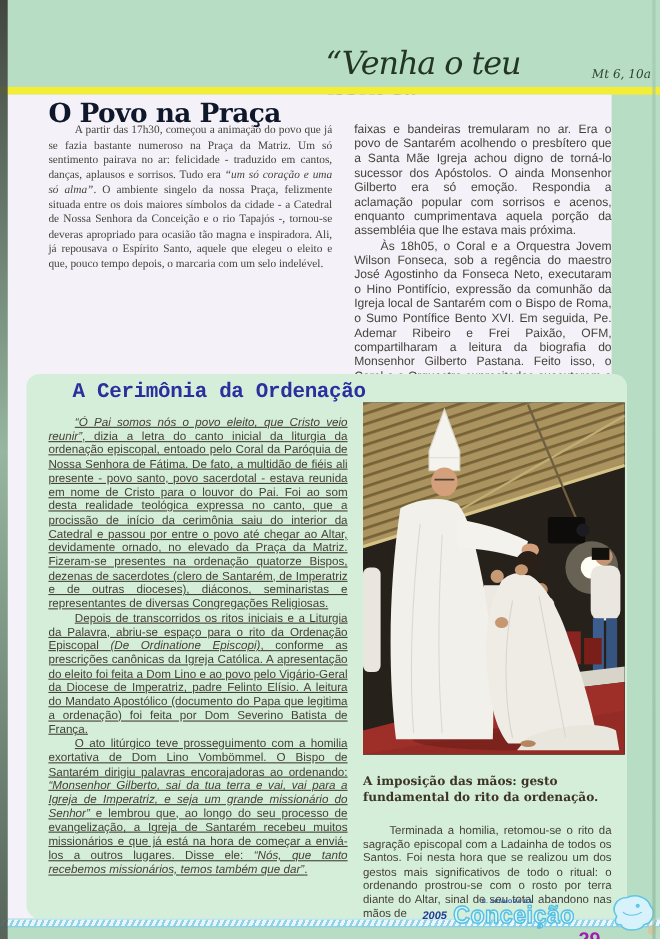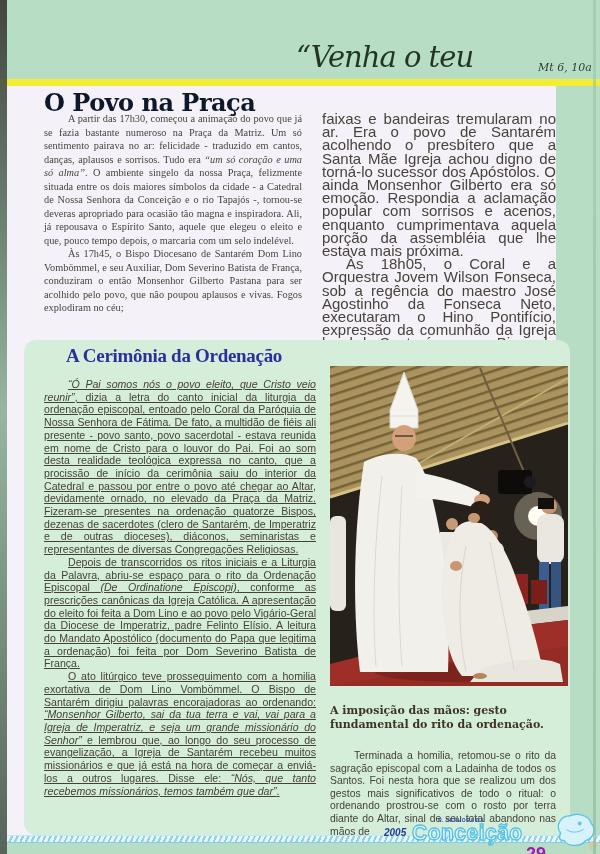--- a/index.html
+++ b/index.html
@@ -16,26 +16,26 @@
   .href{position:absolute;left:538px;top:61px;font-family:"DejaVu Serif",serif;
     font-style:italic;font-size:11px;color:#2c4234;}
   .ystripe{position:absolute;left:0;top:79px;width:600px;height:7px;background:#f3ee35;}
   
   .panel{position:absolute;left:7px;top:86px;width:549px;height:749px;background:#f4f2f8;}
   
   .t1{position:absolute;left:44px;top:88px;font-family:"DejaVu Serif",serif;font-weight:bold;
       font-size:24px;color:#0f172a;letter-spacing:-0.5px;}
   .s1colL{position:absolute;left:44px;top:112px;width:258px;font-size:10.3px;line-height:13.5px;
       color:#49423c;text-align:justify;font-family:Liberation Serif, serif;}
-  .s1colR{position:absolute;left:322px;top:112px;width:234px;font-size:15px;line-height:13.2px;
+  .s1colR{position:absolute;left:322px;top:112px;width:234px;font-size:11px;line-height:13.2px;
       color:#49423c;text-align:justify;}
   
   .gbox{position:absolute;left:24px;top:340px;width:546px;height:495px;background:#d5eeda;
       border-radius:12px;}
-  .t2{position:absolute;left:66px;top:345px;font-family:Liberation Serif, serif;font-weight:bold;
+  .t2{position:absolute;left:66px;top:345px;font-family:Liberation Mono, monospace;font-weight:bold;
       font-size:19px;color:#2b2f9d;letter-spacing:-0.3px;}
   .s2colL{position:absolute;left:44px;top:378px;width:272px;font-size:10.6px;line-height:12.7px;
       color:#45413a;text-align:justify;text-decoration:underline;}
   .photo{position:absolute;left:330px;top:366px;width:238px;height:320px;background:#27211b;}
   .photo svg{display:block;width:100%;height:100%;}
   .caption{position:absolute;left:330px;top:704px;width:232px;font-family:"DejaVu Serif",serif;
       font-weight:bold;font-size:11px;line-height:14px;color:#3d3424;}
   .s2colR{position:absolute;left:330px;top:750px;width:226px;font-size:10.4px;line-height:12.6px;
       color:#45413a;text-align:justify;}
   .para{margin:0;text-indent:24px;}
@@ -64,21 +64,20 @@
 
   <div class="hquote">“Venha o teu reino”</div>
   <div class="href">Mt 6, 10a</div>
   <div class="ystripe"></div>
 
   <div class="panel"></div>
 
   <div class="t1">O Povo na Praça</div>
   <div class="s1colL">
       <p class="para"><span>A partir das 17h30, começou a animação do povo que já se fazia bastante numeroso na Praça da Matriz. Um só sentimento pairava no ar: felicidade - traduzido em cantos, danças, aplausos e sorrisos. Tudo era </span><span class="it">“um só coração e uma só alma”</span><span>. O ambiente singelo da nossa Praça, felizmente situada entre os dois maiores símbolos da cidade - a Catedral de Nossa Senhora da Conceição e o rio Tapajós -, tornou-se deveras apropriado para ocasião tão magna e inspiradora. Ali, já repousava o Espírito Santo, aquele que elegeu o eleito e que, pouco tempo depois, o marcaria com um selo indelével.</span></p>
-      <p class="para"><span>Às 17h45, o Bispo Diocesano de Santarém Dom Lino Vombömmel, e seu Auxiliar, Dom Severino Batista de França, conduziram o então Monsenhor Gilberto Pastana para ser acolhido pelo povo, que não poupou aplausos e vivas. Fogos explodiram no céu;</span></p>
     </div>
   <div class="s1colR">
       <p class="para noindent"><span>faixas e bandeiras tremularam no ar. Era o povo de Santarém acolhendo o presbítero que a Santa Mãe Igreja achou digno de torná-lo sucessor dos Apóstolos. O ainda Monsenhor Gilberto era só emoção. Respondia a aclamação popular com sorrisos e acenos, enquanto cumprimentava aquela porção da assembléia que lhe estava mais próxima.</span></p>
       <p class="para"><span>Às 18h05, o Coral e a Orquestra Jovem Wilson Fonseca, sob a regência do maestro José Agostinho da Fonseca Neto, executaram o Hino Pontifício, expressão da comunhão da Igreja local de Santarém com o Bispo de Roma, o Sumo Pontífice Bento XVI. Em seguida, Pe. Ademar Ribeiro e Frei Paixão, OFM, compartilharam a leitura da biografia do Monsenhor Gilberto Pastana. Feito isso, o Coral e a Orquestra supracitados executaram o hino “</span><span class="it">Ecce Sacerdos Magnus</span><span>” (“Eis o Grande Sacerdote”) em homenagem ao ordenando.</span></p>
     </div>
 
   <div class="gbox"></div>
   <div class="t2">A Cerimônia da Ordenação</div>
   <div class="s2colL">
       <p class="para"><span class="it">“Ó Pai somos nós o povo eleito, que Cristo veio reunir”</span><span>, dizia a letra do canto inicial da liturgia da ordenação episcopal, entoado pelo Coral da Paróquia de Nossa Senhora de Fátima. De fato, a multidão de fiéis ali presente - povo santo, povo sacerdotal - estava reunida em nome de Cristo para o louvor do Pai. Foi ao som desta realidade teológica expressa no canto, que a procissão de início da cerimônia saiu do interior da Catedral e passou por entre o povo até chegar ao Altar, devidamente ornado, no elevado da Praça da Matriz. Fizeram-se presentes na ordenação quatorze Bispos, dezenas de sacerdotes (clero de Santarém, de Imperatriz e de outras dioceses), diáconos, seminaristas e representantes de diversas Congregações Religiosas.</span></p>

